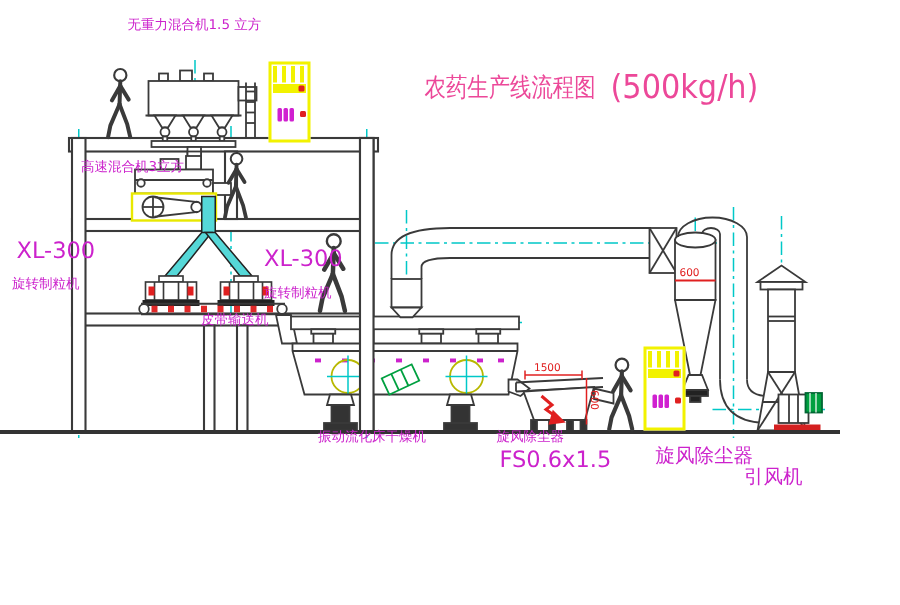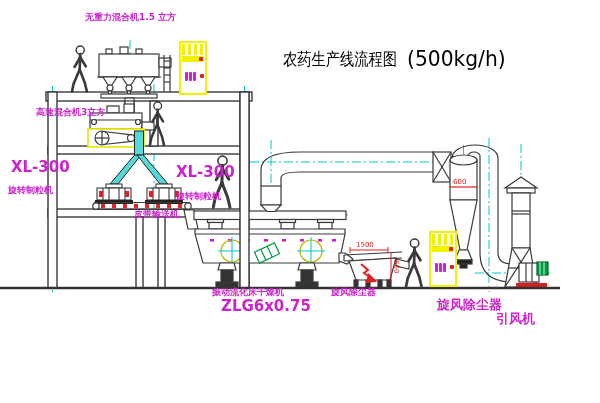--- a/index.html
+++ b/index.html
@@ -1,25 +1,25 @@
 <!DOCTYPE html>
 <html><head>
 <meta charset="utf-8">
 <style>
   html,body{margin:0;padding:0;background:#fff;}
   #canvas{position:relative;width:600px;height:403px;background:#ffffff;overflow:hidden;
           font-family:"DejaVu Sans","Liberation Sans",sans-serif;}
   #drawing{position:absolute;left:0;top:0;}
-  .lbl{position:absolute;color:#cc22cc;white-space:nowrap;line-height:1;font-weight:bold;}
+  .lbl{position:absolute;color:#cc22cc;white-space:nowrap;line-height:1;}
   .lbl-s{font-size:9px;}
   .lbl-m{font-size:13px;}
   .lbl-model{font-size:15px;letter-spacing:0px;}
   .dim{position:absolute;color:#e02020;font-size:7px;white-space:nowrap;line-height:1;}
   .dim-rot{transform:rotate(90deg);transform-origin:left top;}
-  #title{position:absolute;left:283px;top:46px;color:#000000;display:flex;align-items:baseline;gap:4px;}
+  #title{position:absolute;left:283px;top:46px;color:#ec4899;display:flex;align-items:baseline;gap:4px;}
   #title .t1{font-size:15px;transform:scale(0.95,1.15);transform-origin:left bottom;}
   #title .t2{font-size:22px;font-weight:400;transform:scale(0.92,1);transform-origin:left bottom;}
   .cabinet{position:absolute;width:24px;background:#fff;border:2px solid #f2f200;}
   .cab1{left:179px;top:41px;height:50px;}
   .cab2{left:429px;top:231px;height:52px;}
   .cab-stripes{height:11px;margin:1px;background:repeating-linear-gradient(90deg,#f2f200 0 3px,#fff 3px 6px);}
   .cab-band{height:6px;margin:1px;background:#f2f200;}
   .cab-dot{position:absolute;width:4px;height:4px;background:#e02020;border-radius:1px;}
   .dot-top{right:2px;top:14px;}
   .dot-mid{right:1px;top:62%;}
@@ -321,29 +321,29 @@
       </span>
   <span class="cab-dot dot-mid"></span>
 </div>
 
 <div id="title">
   <span class="t1">农药生产线流程图</span>
   <span class="t2">(500kg/h)</span>
 </div>
 
 <div class="lbl lbl-s" style="left:85px;top:13px;">无重力混合机1.5 立方</div>
-<div class="lbl lbl-s" style="left:36px;top:108px;">高速混合机3立方</div>
+<div class="lbl lbl-s" style="left:54px;top:108px;">高速混合机3立方</div>
 <div class="lbl lbl-model" style="left:11px;top:160px;">XL-300</div>
 <div class="lbl lbl-s" style="left:8px;top:186px;">旋转制粒机</div>
 <div class="lbl lbl-model" style="left:176px;top:165px;">XL-300</div>
 <div class="lbl lbl-s" style="left:176px;top:192px;">旋转制粒机</div>
 <div class="lbl lbl-s" style="left:134px;top:210px;">皮带输送机</div>
 <div class="lbl lbl-s" style="left:212px;top:288px;">振动流化床干燥机</div>
-<div class="lbl lbl-model" style="left:221px;top:299px;">ZLG6x0.75</div>
 <div class="lbl lbl-s" style="left:331px;top:288px;">旋风除尘器</div>
+<div class="lbl lbl-model" style="left:333px;top:299px;">FS0.6x1.5</div>
 <div class="lbl lbl-m" style="left:437px;top:298px;">旋风除尘器</div>
 <div class="lbl lbl-m" style="left:496px;top:312px;">引风机</div>
 
 <div class="dim" style="left:356px;top:242px;">1500</div>
 <div class="dim dim-rot" style="left:399px;top:260px;">600</div>
 <div class="dim" style="left:453px;top:179px;">600</div>
 
 </div>
 
 </body></html>

